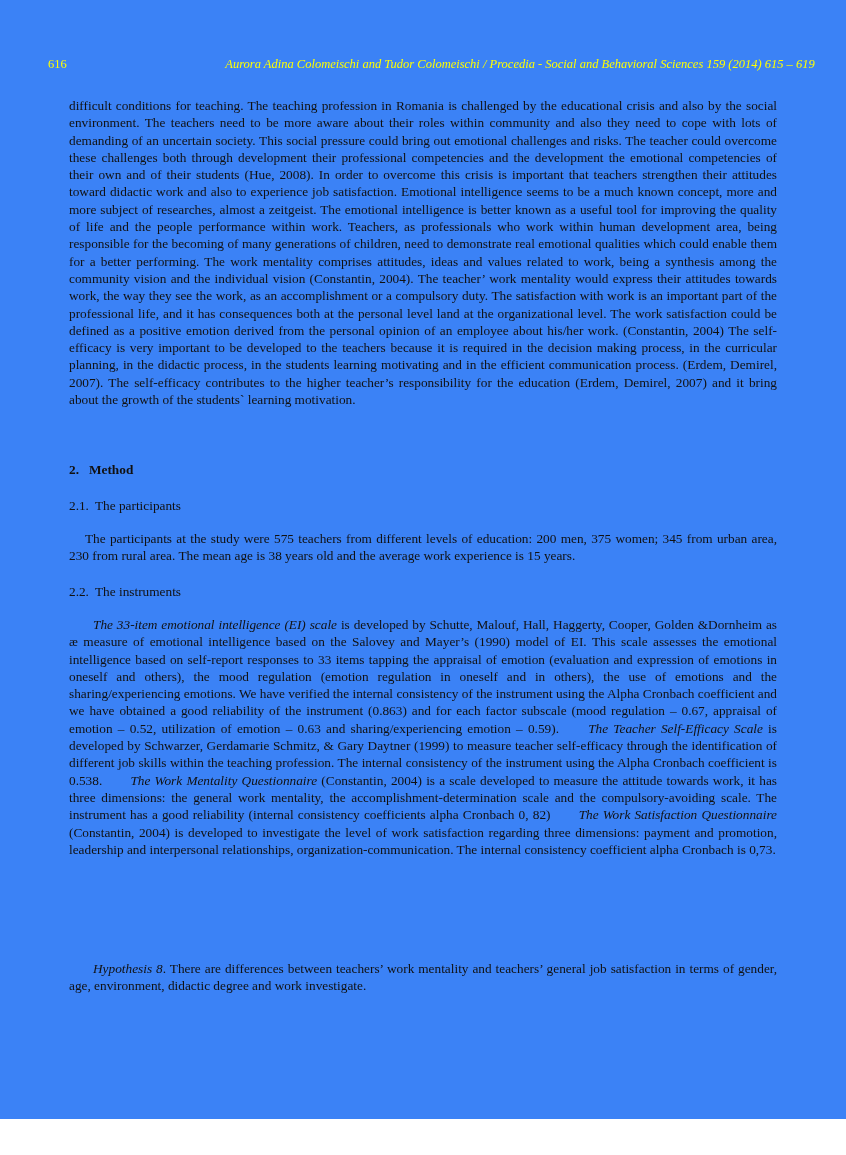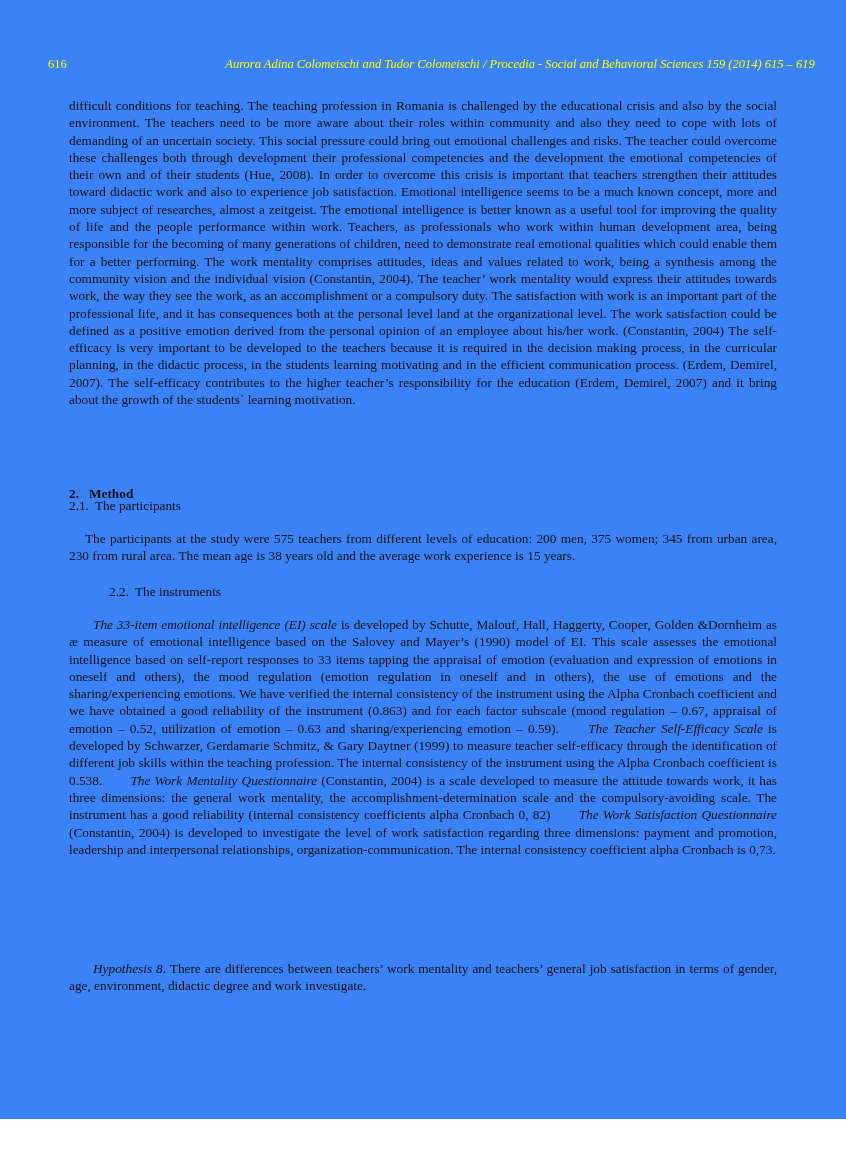--- a/index.html
+++ b/index.html
@@ -78,33 +78,33 @@
 
   <div class="running-header" style="color: rgb(255, 255, 0);">
     <span class="page-number">616</span>
     <span class="running-title">Aurora Adina Colomeischi and Tudor Colomeischi / Procedia - Social and Behavioral Sciences 159 (2014) 615 – 619</span>
   </div>
 
   <div class="content" style="top:97px;">
     <p class="body-par">difficult conditions for teaching. The teaching profession in Romania is challenged by the educational crisis and also by the social environment. The teachers need to be more aware about their roles within community and also they need to cope with lots of demanding of an uncertain society. This social pressure could bring out emotional challenges and risks. The teacher could overcome these challenges both through development their professional competencies and the development the emotional competencies of their own and of their students (Hue, 2008). In order to overcome this crisis is important that teachers strengthen their attitudes toward didactic work and also to experience job satisfaction. Emotional intelligence seems to be a much known concept, more and more subject of researches, almost a zeitgeist. The emotional intelligence is better known as a useful tool for improving the quality of life and the people performance within work. Teachers, as professionals who work within human development area, being responsible for the becoming of many generations of children, need to demonstrate real emotional qualities which could enable them for a better performing. The work mentality comprises attitudes, ideas and values related to work, being a synthesis among the community vision and the individual vision (Constantin, 2004). The teacher’ work mentality would express their attitudes towards work, the way they see the work, as an accomplishment or a compulsory duty. The satisfaction with work is an important part of the professional life, and it has consequences both at the personal level land at the organizational level. The work satisfaction could be defined as a positive emotion derived from the personal opinion of an employee about his/her work. (Constantin, 2004) The self-efficacy is very important to be developed to the teachers because it is required in the decision making process, in the curricular planning, in the didactic process, in the students learning motivating and in the efficient communication process. (Erdem, Demirel, 2007). The self-efficacy contributes to the higher teacher’s responsibility for the education (Erdem, Demirel, 2007) and it bring about the growth of the students` learning motivation.</p>
   </div>
 
-  <div class="content" style="top:485px;">
+  <div class="content" style="top:461px;">
     <h2 class="sec-head"><span>2.</span><span class="num-gap-lg"></span><span>Method</span></h2>
   </div>
 
   <div class="content" style="top:497px;">
     <h3 class="subsec-head"><span>2.1.</span><span class="num-gap-sm"></span><span>The participants</span></h3>
   </div>
 
   <div class="content" style="top:530px;">
     <p class="body-par indent-first">The participants at the study were 575 teachers from different levels of education: 200 men, 375 women; 345 from urban area, 230 from rural area. The mean age is 38 years old and the average work experience is 15 years.</p>
   </div>
 
-  <div class="content" style="top:583px;margin-left:40px;">
+  <div class="content" style="top:583px;">
     <h3 class="subsec-head"><span>2.2.</span><span class="num-gap-sm"></span><span>The instruments</span></h3>
   </div>
 
   <div class="content" style="top:616px;">
     <p class="body-par"><span class="it">The 33-item emotional intelligence (EI) scale</span><span> is developed by Schutte, Malouf, Hall, Haggerty, Cooper, Golden &amp;Dornheim as æ measure of emotional intelligence based on the Salovey and Mayer’s (1990) model of EI. This scale assesses the emotional intelligence based on self-report responses to 33 items tapping the appraisal of emotion (evaluation and expression of emotions in oneself and others), the mood regulation (emotion regulation in oneself and in others), the use of emotions and the sharing/experiencing emotions. We have verified the internal consistency of the instrument using the Alpha Cronbach coefficient and we have obtained a good reliability of the instrument (0.863) and for each factor subscale (mood regulation – 0.67, appraisal of emotion – 0.52, utilization of emotion – 0.63 and sharing/experiencing emotion – 0.59). </span><span class="it">The Teacher Self-Efficacy Scale</span><span> is developed by Schwarzer, Gerdamarie Schmitz, &amp; Gary Daytner (1999) to measure teacher self-efficacy through the identification of different job skills within the teaching profession. The internal consistency of the instrument using the Alpha Cronbach coefficient is 0.538. </span><span class="it">The Work Mentality Questionnaire</span><span> (Constantin, 2004) is a scale developed to measure the attitude towards work, it has three dimensions: the general work mentality, the accomplishment-determination scale and the compulsory-avoiding scale. The instrument has a good reliability (internal consistency coefficients alpha Cronbach 0, 82) </span><span class="it">The Work Satisfaction Questionnaire</span><span> (Constantin, 2004) is developed to investigate the level of work satisfaction regarding three dimensions: payment and promotion, leadership and interpersonal relationships, organization-communication. The internal consistency coefficient alpha Cronbach is 0,73.</span></p>
   </div>
 
 
   <div class="content" style="top:960px;">
     <p class="body-par"><span class="it">Hypothesis 8</span><span>. There are differences between teachers’ work mentality and teachers’ general job satisfaction in terms of gender, age, environment, didactic degree and work investigate.</span></p>

